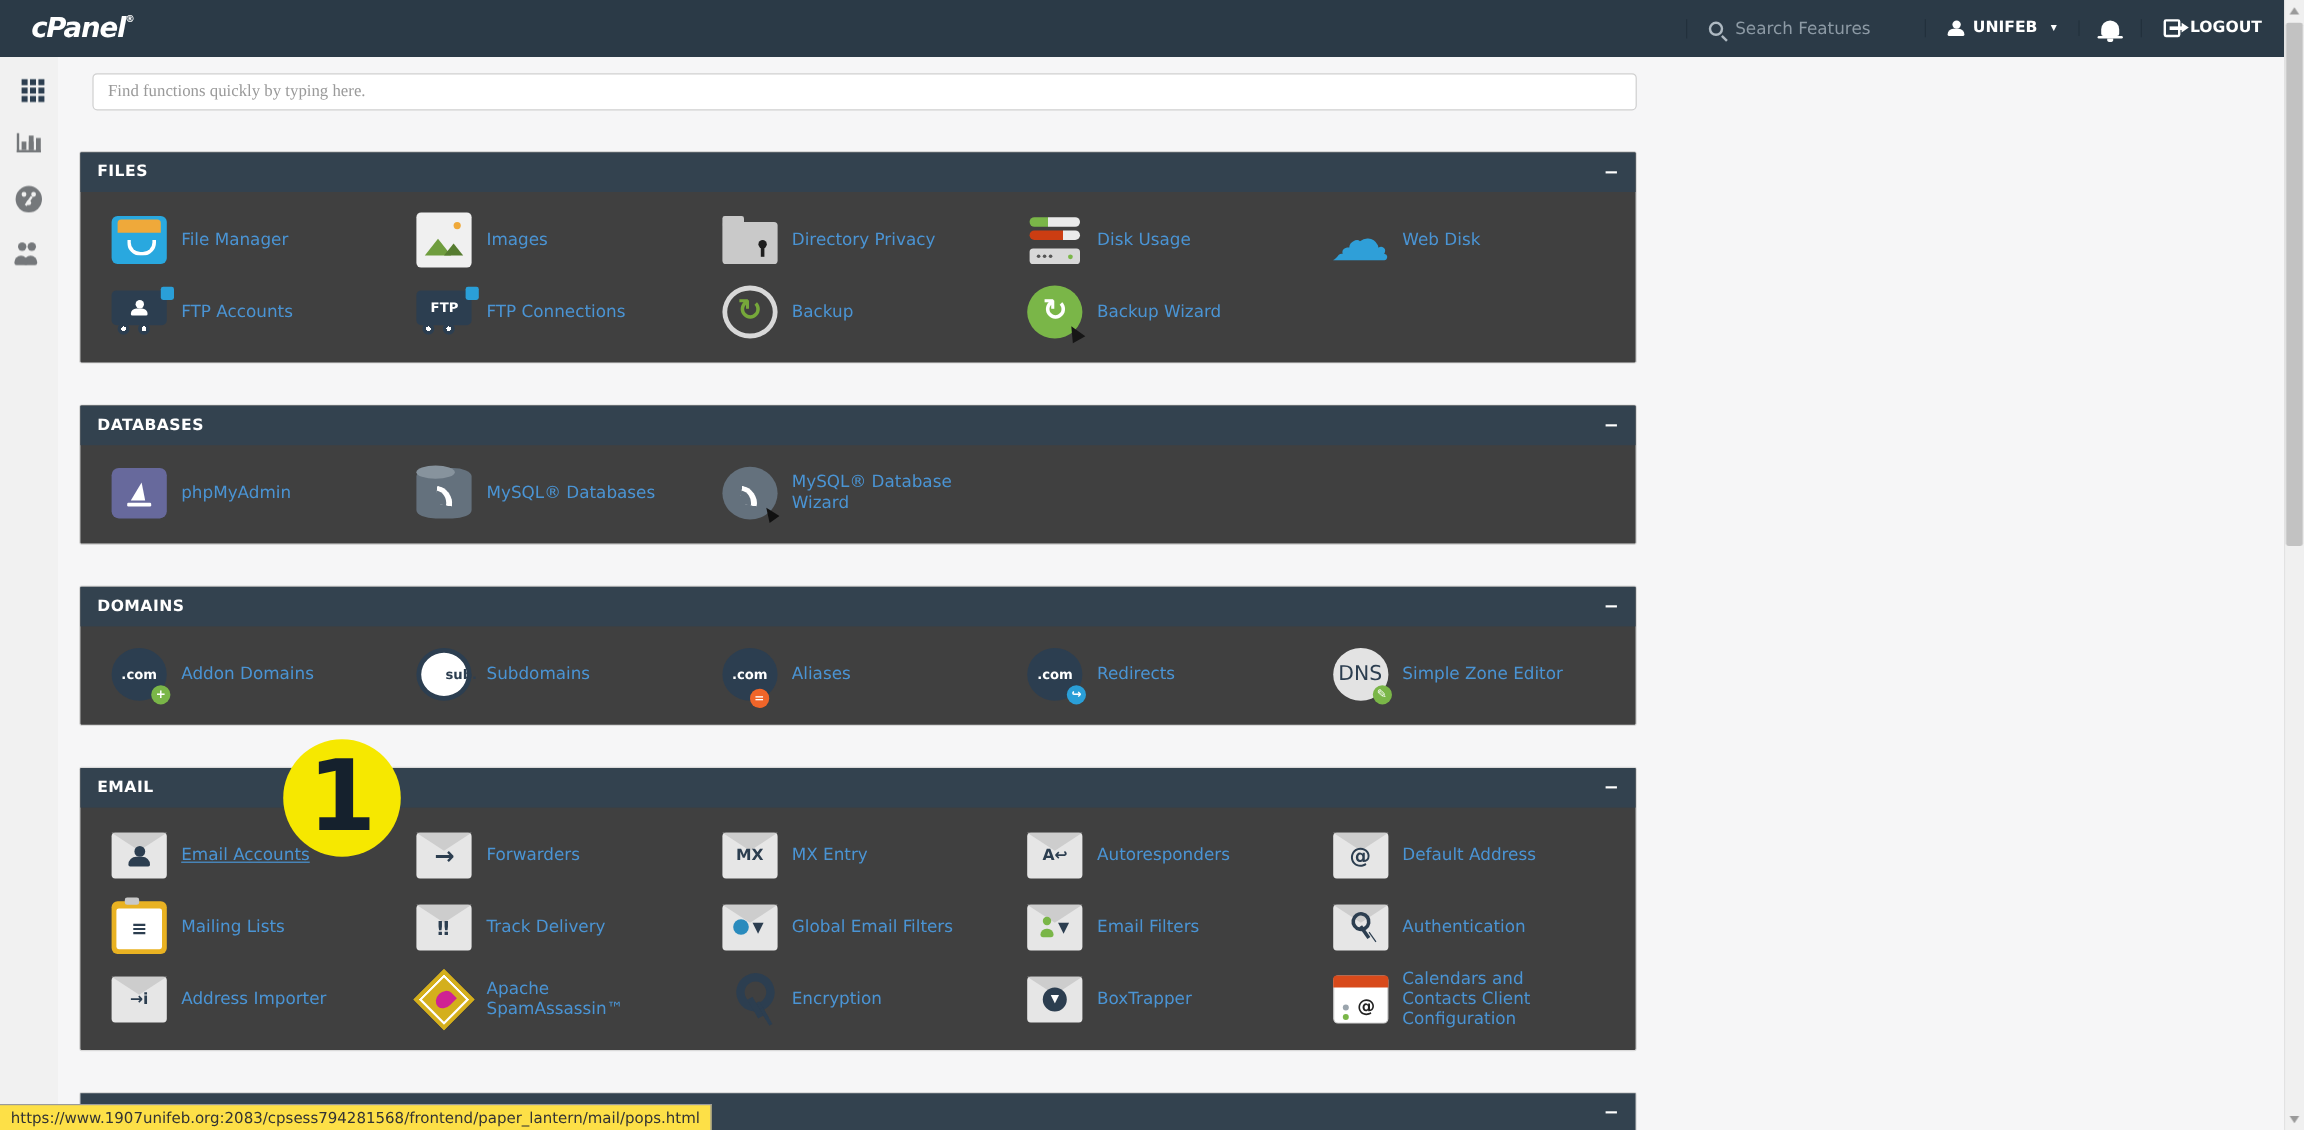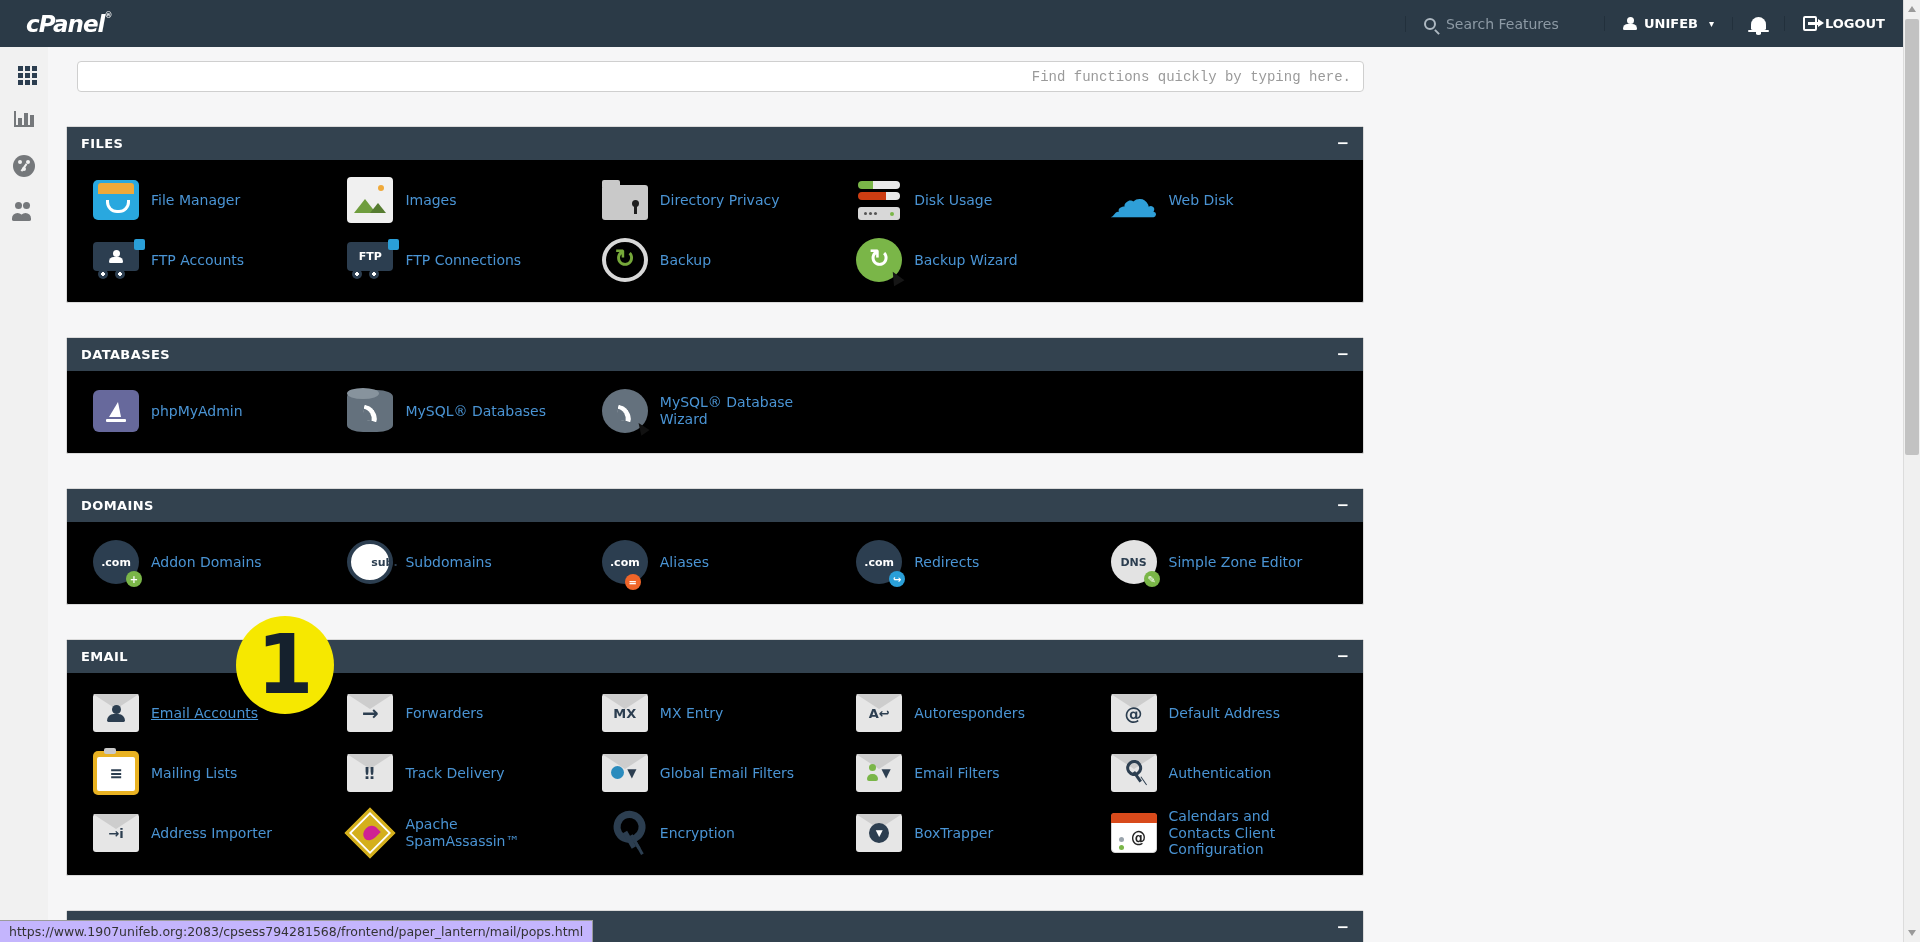--- a/index.html
+++ b/index.html
@@ -38,24 +38,24 @@
   .stats::after { content:''; position:absolute; left:8px; bottom:0; width:4px; height:12px; background:#75787b; box-shadow:6px 2px #75787b; }
   .gauge { position:relative; width:22px; height:22px; background:#75787b; border-radius:50%; }
   .gauge::before { content:''; position:absolute; left:5px; top:5px; width:4px; height:4px; background:#f1f1f1; border-radius:50%; box-shadow:8px 0 #f1f1f1,4px 7px #f1f1f1; }
   .gauge::after { content:''; position:absolute; left:10px; top:8px; width:2px; height:9px; background:#f1f1f1; transform:rotate(35deg); }
   .users-ic { position:relative; width:24px; height:16px; }
   .users-ic::before { content:''; position:absolute; top:-3px; left:3px; width:7px; height:7px; border-radius:50%; background:#75787b; box-shadow:8px 0 #75787b; }
   .users-ic::after { content:''; position:absolute; bottom:0; left:0; width:11px; height:8px; border-radius:6px 6px 2px 2px; background:#75787b; box-shadow:8px 0 #75787b; }
 
   
   .content { position:absolute; top:47px; left:48px; width:1342px; }
-  .finder { margin:14px 0 0 29px; width:1287px; height:31px; border:1px solid #cfcfcf; border-radius:4px; background:#fff; font-size:14px; color:#555; padding:2px 12px; outline:none; font-family:Liberation Mono, monospace;text-align:right; }
+  .finder { margin:14px 0 0 29px; width:1287px; height:31px; border:1px solid #cfcfcf; border-radius:4px; background:#fff; font-size:14px; color:#555; padding:2px 12px; outline:none; font-family:Liberation Serif, serif; }
   .finder::placeholder { color:#9a9a9a; }
 
-  .panel { margin:34px 0 0 18px; width:1298px; background:#000000; border:1px solid #dadada; border-radius:2px; }
+  .panel { margin:34px 0 0 18px; width:1298px; background:#404040; border:1px solid #dadada; border-radius:2px; }
   .panel-hd { height:33px; background:#33424f; display:flex; align-items:center; padding:0 14px; }
   .panel-title { color:#fff; font-size:13px; font-weight:bold; letter-spacing:.4px; }
   .collapse-btn { margin-left:auto; color:#fff; font-size:15px; font-weight:bold; cursor:pointer; line-height:1; }
   .grid { display:grid; grid-template-columns:repeat(5,1fr); padding:14px 12px 16px; row-gap:8px; }
   .item { display:flex; align-items:center; gap:12px; padding-left:14px; min-height:52px; }
   .item-label { color:#4a94d4; font-size:14px; text-decoration:none; max-width:150px; line-height:1.2; cursor:pointer; }
   .item-label.u { text-decoration:underline; }
 
   
   .ic { position:relative; width:46px; height:46px; flex:0 0 46px; display:flex; align-items:center; justify-content:center; }
@@ -106,21 +106,21 @@
   .i-mysql-database-wizard { background:#64717d; border-radius:50%; width:40px; height:44px; }
   .i-mysql-database-wizard::after { content:''; position:absolute; bottom:-1px; right:1px; border-left:5px solid transparent; border-right:5px solid transparent; border-bottom:12px solid #111; transform:rotate(-35deg); z-index:3; }
   .i-mysql-databases .glyph,.i-remote-mysql .glyph,.i-mysql-database-wizard .glyph { width:15px; height:15px; border-top:4px solid #fff; border-right:5px solid #fff; border-radius:0 100% 0 0; transform:rotate(10deg); margin-top:5px; }
 
   
   .i-addon-domains,.i-aliases,.i-redirects { background:#2c3e50; border-radius:50%; width:44px; height:44px; }
   .i-addon-domains .glyph,.i-aliases .glyph,.i-redirects .glyph { color:#fff; font-weight:bold; font-size:11px; }
   .i-subdomains { background:#fff; border:4px solid #2c3e50; border-radius:50%; width:44px; height:44px; }
   .i-subdomains .glyph { color:#2c3e50; font-weight:bold; font-size:11px;margin-left:28px; }
   .i-simple-zone-editor { background:#e3e3e3; border-radius:50%; width:44px; height:44px; }
-  .i-simple-zone-editor .glyph { color:#2c3e50; font-weight:bold; font-size:11px; }
+  .i-simple-zone-editor .glyph { color:#2c3e50; font-weight:normal; font-size:17px; }
   .i-aliases .badge { right:7px; bottom:-6px; }
 
   
   .i-email-accounts,.i-forwarders,.i-mx-entry,.i-autoresponders,.i-default-address,.i-track-delivery,
   .i-global-email-filters,.i-email-filters,.i-authentication,.i-address-importer,.i-boxtrapper
   { background:#e6e6e6; border-radius:3px; width:46px; height:38px; }
   .i-email-accounts::before,.i-forwarders::before,.i-mx-entry::before,.i-autoresponders::before,.i-default-address::before,
   .i-track-delivery::before,.i-global-email-filters::before,.i-email-filters::before,.i-authentication::before,
   .i-address-importer::before,.i-boxtrapper::before
   { content:''; position:absolute; top:0; left:0; border-left:23px solid transparent; border-right:23px solid transparent; border-top:15px solid #cdcdcd; }
@@ -154,21 +154,21 @@
   .i-calendars { background:#fff; border:1px solid #d5d5d5; border-radius:4px; width:40px; height:40px; }
   .i-calendars::before { content:''; position:absolute; top:-1px; left:-1px; right:-1px; height:10px; background:#d84a1b; border-radius:3px 3px 0 0; }
   .i-calendars::after { content:''; position:absolute; left:7px; bottom:10px; width:5px; height:5px; border-radius:50%; background:#9aa4ac; box-shadow:0 8px 0 #7ab648; }
   .i-calendars .glyph { color:#222; font-weight:bold; font-size:15px; margin:10px 0 0 10px; }
 
   
   .annot { position:absolute; left:236px; top:616px; width:98px; height:98px; background:#f6e800; border-radius:50%; display:flex; align-items:center; justify-content:center; z-index:60; }
   .annot span { color:#15212d; font-size:82px; font-weight:bold; line-height:1; }
 
   
-  .statusbar { position:fixed; left:0; bottom:0; height:22px; background:#c4b5fd; border:1px solid #9b9b9b; border-left:none; border-bottom:none; display:flex; align-items:center; padding:0 9px; z-index:70; }
+  .statusbar { position:fixed; left:0; bottom:0; height:22px; background:#fde047; border:1px solid #9b9b9b; border-left:none; border-bottom:none; display:flex; align-items:center; padding:0 9px; z-index:70; }
   .statusbar span { font-size:12.5px; color:#333; white-space:nowrap; }
 
   
   .scrollbar { position:fixed; top:0; right:0; width:17px; height:942px; background:#f0f0f0; border-left:1px solid #dcdcdc; z-index:80; }
   .sb-up,.sb-down { position:absolute; left:4px; width:0; height:0; }
   .sb-up { top:6px; border-left:4px solid transparent; border-right:4px solid transparent; border-bottom:6px solid #9a9a9a; }
   .sb-down { bottom:6px; border-left:4px solid transparent; border-right:4px solid transparent; border-top:6px solid #9a9a9a; }
   .sb-thumb { position:absolute; top:19px; left:1px; width:14px; height:436px; background:#c2c2c2; border-radius:2px; }
 </style>
 </head>

